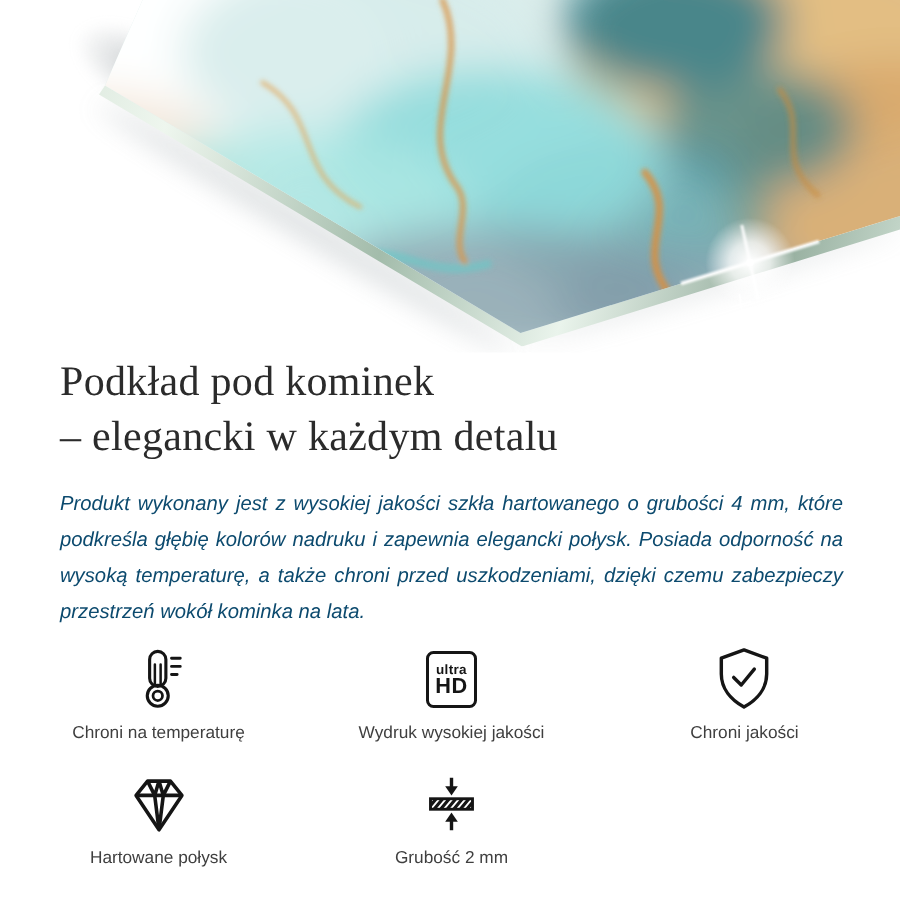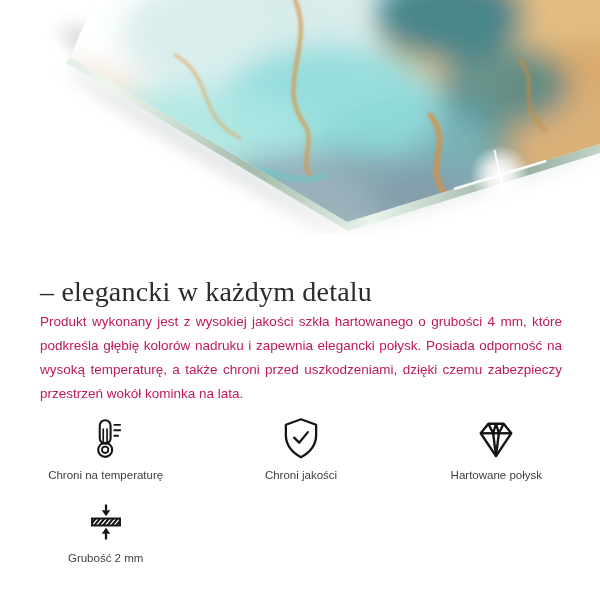--- a/index.html
+++ b/index.html
@@ -29,22 +29,22 @@
               clip-path:polygon(95px 0px, 600px 0px, 600px 144px, 347px 222px, 70px 57px); }
   .art svg { display:block; width:600px; height:235px; }
 
   .sparkle { position:absolute; left:450px; top:128px; width:100px; height:100px; }
 
   
   .content { padding:0 38px 0 40px; }
   h1.title { margin:1px 0 0 0; font-family:"Liberation Serif","DejaVu Serif",serif;
              font-weight:400; font-size:28px; line-height:37px; color:#2b2b2b;
              letter-spacing:.2px; }
-  p.desc  { margin:0 0 0 0; font-size:13.5px; line-height:24px; color:#be185d;
-            text-align:justify; }
+  p.desc  { margin:14px 0 0 0; font-size:13.5px; line-height:24px; color:#0c4a6e;
+            text-align:justify;font-style:italic; }
 
   
   .features { margin:9px -32px 0 -32px; display:grid;
               grid-template-columns:repeat(3,1fr); row-gap:15px; }
   .feature  { display:flex; flex-direction:column; align-items:center; }
   .icon-box { height:48px; display:flex; align-items:center; justify-content:center; }
   .f-label  { margin-top:5px; font-size:11.5px; line-height:15px; color:#3f3f3f; }
 
   .ico { stroke:#151515; fill:none; stroke-width:2.5; }
 
@@ -121,41 +121,50 @@
       <circle cx="50" cy="47" r="2.5" fill="#ffffff"></circle>
       <g stroke="#ffffff" stroke-width="1.2" opacity="0.8">
         <line x1="37" y1="77" x2="51" y2="73"></line>
         <line x1="43" y1="68" x2="45" y2="82"></line>
       </g>
     </svg>
   </section>
 
   <section class="content">
     <h1 class="title">
-      <br>
+      <span>Podkład pod kominek</span><br>
       <span>– elegancki w każdym detalu</span>
     </h1>
 
     <p class="desc">Produkt wykonany jest z wysokiej jakości szkła hartowanego o grubości 4 mm, które podkreśla głębię kolorów nadruku i zapewnia elegancki połysk. Posiada odporność na wysoką temperaturę, a także chroni przed uszkodzeniami, dzięki czemu zabezpieczy przestrzeń wokół kominka na lata.</p>
 
     <div class="features">
 
       <div class="feature">
         <div class="icon-box">
           <svg width="40" height="46" viewBox="0 0 48 52" class="ico" stroke-linecap="round" stroke-linejoin="round">
             <rect x="16.5" y="3.5" width="13" height="28" rx="6.5"></rect>
             <circle cx="23" cy="39" r="8.4"></circle>
             <circle cx="23" cy="39" r="3.8" stroke-width="2.2"></circle>
             <path d="M20.7 14 V31 M25.3 14 V31" stroke-width="2"></path>
             <path d="M34 9 H41 M34 15.5 H41 M34 22 H38.5" stroke-width="2.3"></path>
           </svg>
         </div>
         <div class="f-label">Chroni na temperaturę</div>
       </div>
 
+      <div class="feature">
+        <div class="icon-box">
+          <div class="uhd">
+            <span class="t">ultra</span>
+            <span class="b">HD</span>
+          </div>
+        </div>
+        <div class="f-label">Wydruk wysokiej jakości</div>
+      </div>
 
       <div class="feature">
         <div class="icon-box">
           <svg width="44" height="46" viewBox="0 0 48 50" class="ico" stroke-linecap="round" stroke-linejoin="round">
             <path d="M24 3.5 L40.5 9.5 V21 C40.5 31.5 33.5 39.8 24 45 C14.5 39.8 7.5 31.5 7.5 21 V9.5 Z"></path>
             <path d="M16.5 23.5 L22 29 L31.5 17.5"></path>
           </svg>
         </div>
         <div class="f-label">Chroni jakości</div>
       </div>

